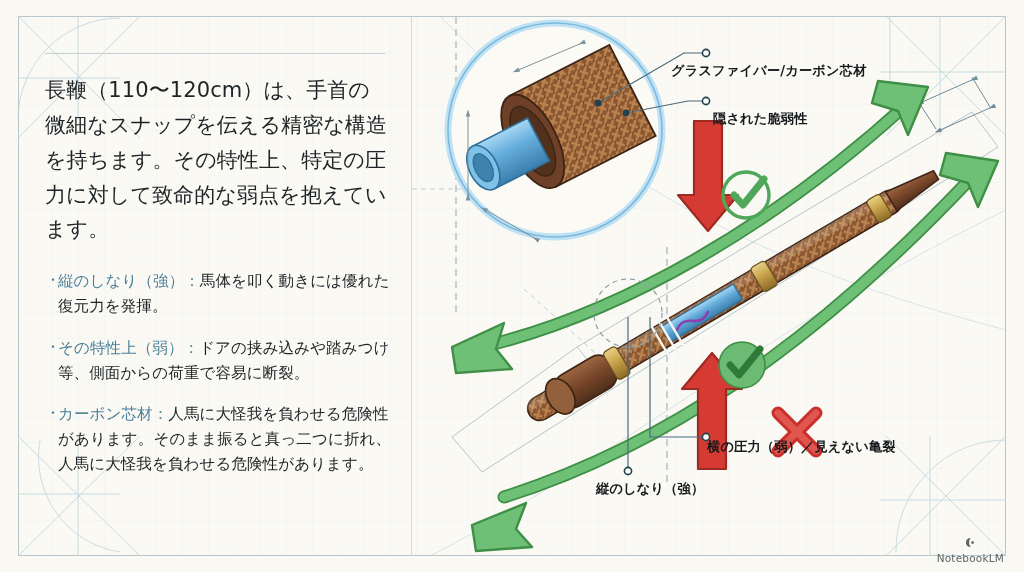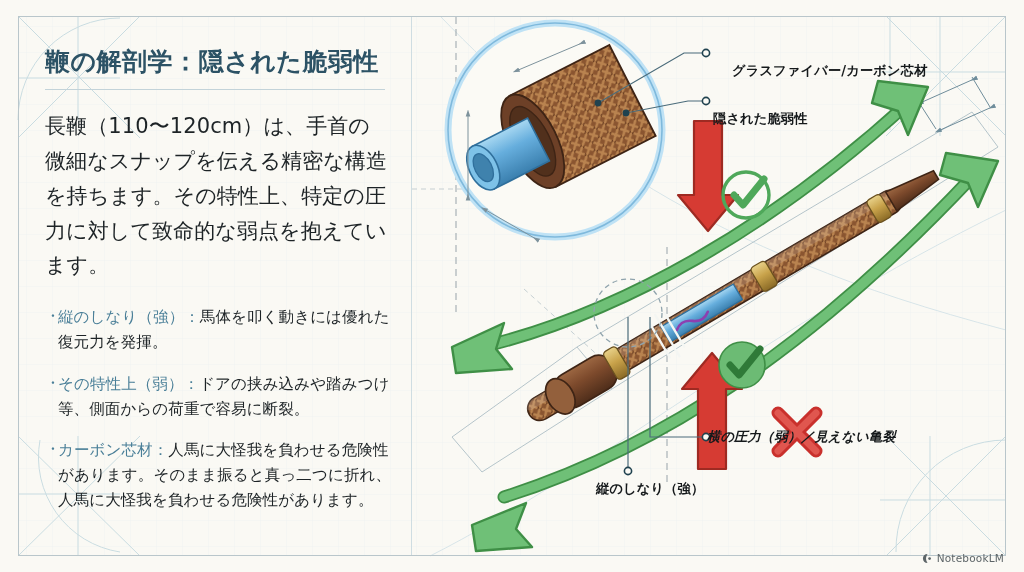--- a/index.html
+++ b/index.html
@@ -109,35 +109,36 @@
 
   
   .callout {
     position: absolute;
     font-size: 13.2px;
     color: #15191b;
     white-space: nowrap;
     letter-spacing: 0.2px;
     font-weight: 600;
   }
-  #label-core   { left: 732px; top: 62px; }
+  #label-core   { left: 671px; top: 62px; }
   #label-braid  { left: 713px; top: 110px; }
   #label-flex   { left: 568px; top: 480px; margin-left: 28px; }
-  #label-crack  { left: 707px; top: 428px; font-style: italic; }
+  #label-crack  { left: 707px; top: 438px; }
 
   
   #watermark {
     position: absolute;
     right: 20px; bottom: 8px;
     display: flex;
     align-items: center;
     gap: 4px;
     color: #5d6568;
     font-size: 10.5px;
     letter-spacing: 0.2px;
+    flex-direction: column;
   }
   #watermark svg { display:block; }
 </style>
 </head>
 <body>
 
 <div id="stage">
 
   <svg id="bp-svg" viewBox="0 0 1024 572" xmlns="http://www.w3.org/2000/svg">
     <defs>
@@ -206,21 +207,20 @@
     <g stroke="#cfe0e6" stroke-width="1" fill="none" opacity="0.8">
       <path d="M430 556 C 600 470, 760 330, 1006 210"></path>
       <path d="M440 16 C 560 140, 700 250, 1006 330"></path>
     </g>
   </svg>
 
   <div id="frame"></div>
 
   <div id="left-panel">
 
-    <h1 id="title">鞭の解剖学：隠された脆弱性</h1>
     <div id="title-rule"></div>
 
     <p id="intro">長鞭（110〜120cm）は、手首の微細なスナップを伝える精密な構造を持ちます。その特性上、特定の圧力に対して致命的な弱点を抱えています。</p>
 
     <div id="bullets">
 
       <div class="bullet">
         <span class="dot">・</span>
         <span class="lead">縦のしなり（強）：</span><span>馬体を叩く動きには優れた復元力を発揮。</span>
       </div>

